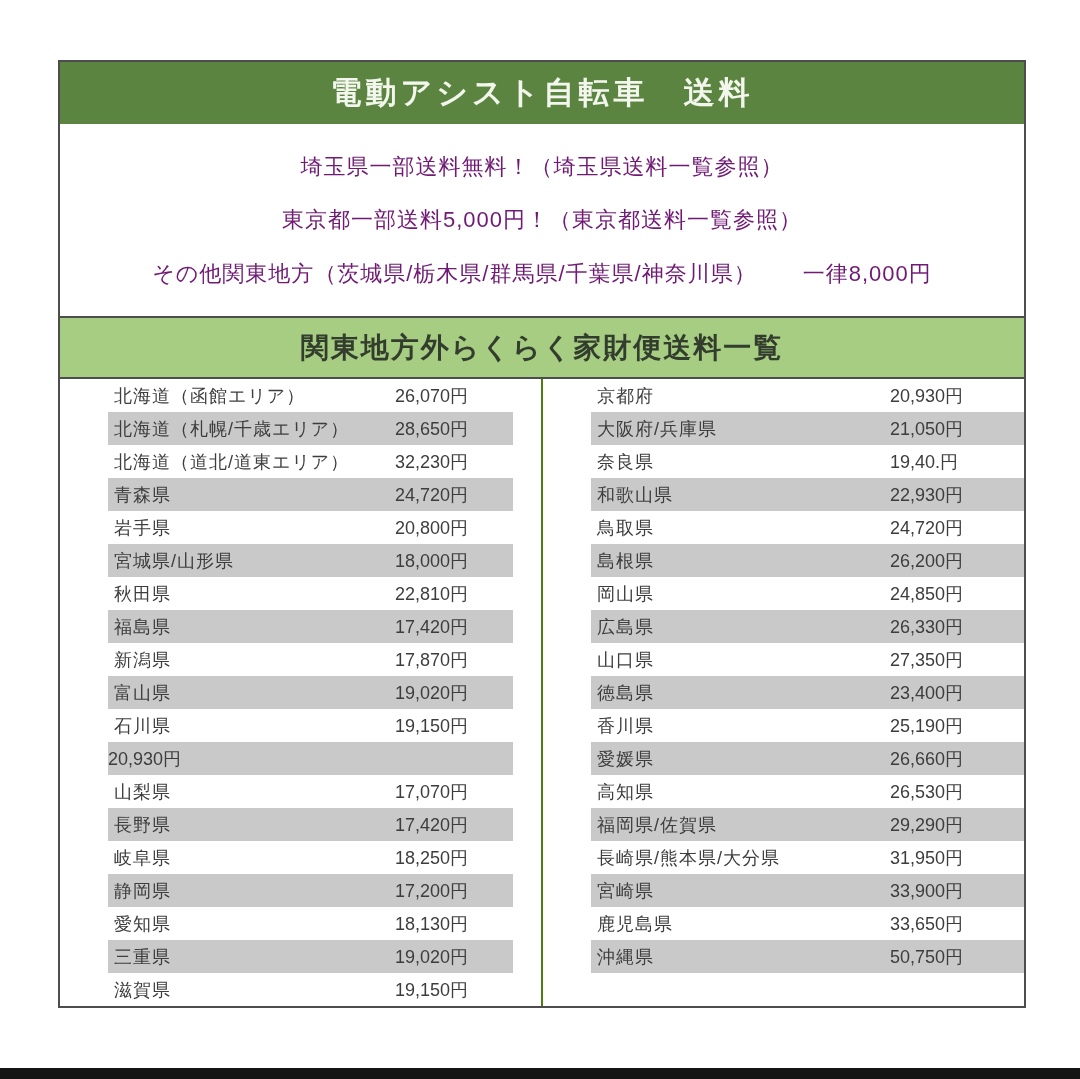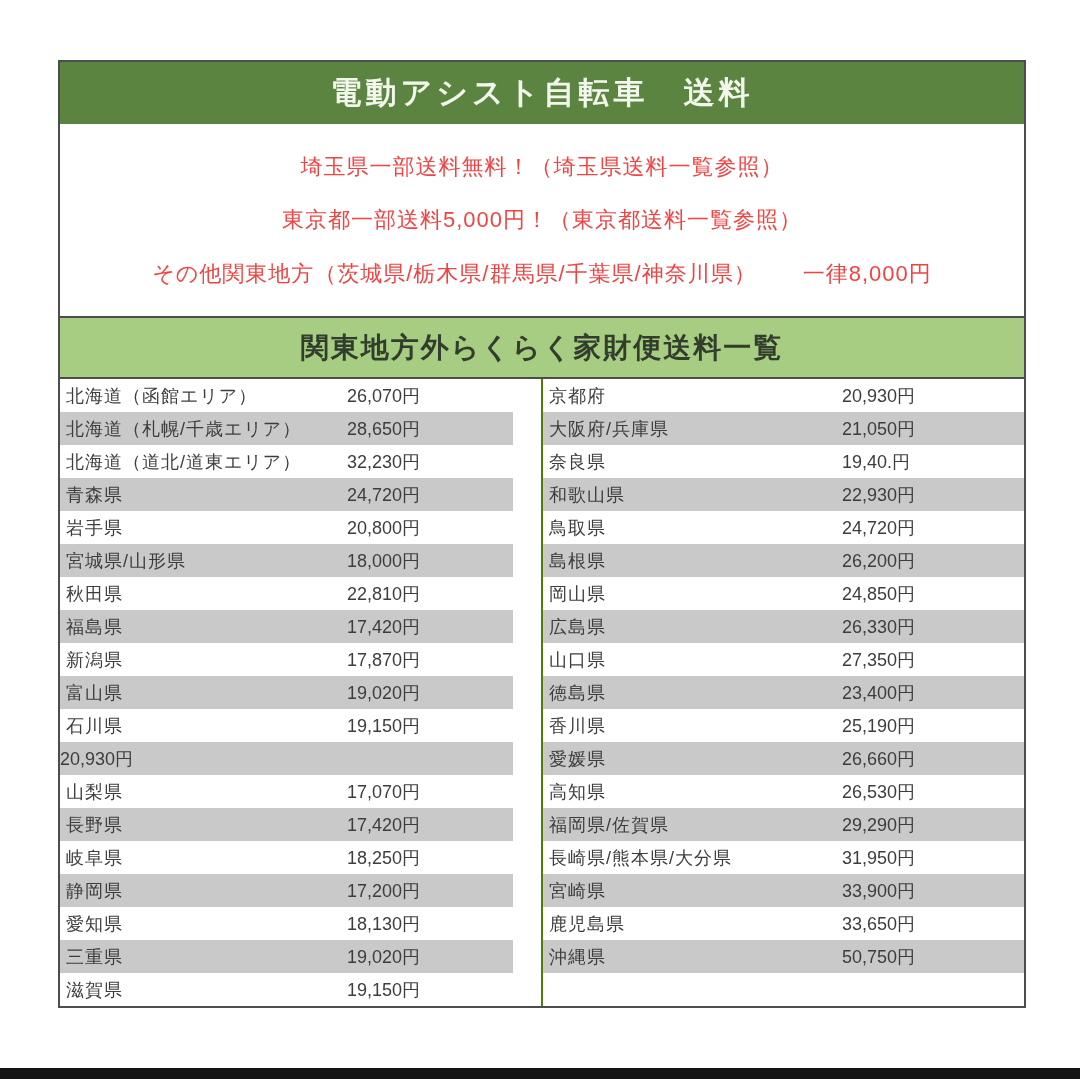--- a/index.html
+++ b/index.html
@@ -23,41 +23,41 @@
   .title-bar .title-text{
     color:#f3f6ec;font-size:31px;font-weight:bold;letter-spacing:4px;white-space:pre;
   }
 
   
   .notes{
     height:192px;background:#ffffff;display:flex;flex-direction:column;
     justify-content:space-evenly;align-items:center;padding:4px 0;box-sizing:border-box;
   }
   .note-line{
-    color:#ef4444;font-size:22px;letter-spacing:1px;white-space:pre;text-align:center;
+    color:#701a75;font-size:22px;letter-spacing:1px;white-space:pre;text-align:center;
   }
 
   
   .banner{
     height:63px;box-sizing:border-box;background:#a6cd81;
     border-top:2px solid #4d4d4d;border-bottom:2px solid #4d4d4d;
     display:flex;align-items:center;justify-content:center;
   }
   .banner .banner-text{
     color:#333d2e;font-size:28px;font-weight:bold;letter-spacing:2px;white-space:pre;
   }
 
   
   .fee-table{display:flex;height:627px;}
   .fee-col{box-sizing:border-box;}
   .col-left{width:481px;}
   .col-right{flex:1;border-left:2px solid #4d7c0f;}
   .t-row{
     height:33px;display:flex;align-items:center;background:#ffffff;
-    color:#3d3d3d;font-size:18px;
+    color:#3d3d3d;font-size:18px;margin-left:48px;
   }
   
   .col-right .t-row:nth-child(even){background:#c9c9c9;}
   
   .col-left .t-row:nth-child(even){
     background:linear-gradient(to right,#c9c9c9 0,#c9c9c9 calc(100% - 28px),#ffffff calc(100% - 28px));
   }
   .region{
     padding-left:6px;letter-spacing:1px;white-space:pre;overflow:hidden;
   }

